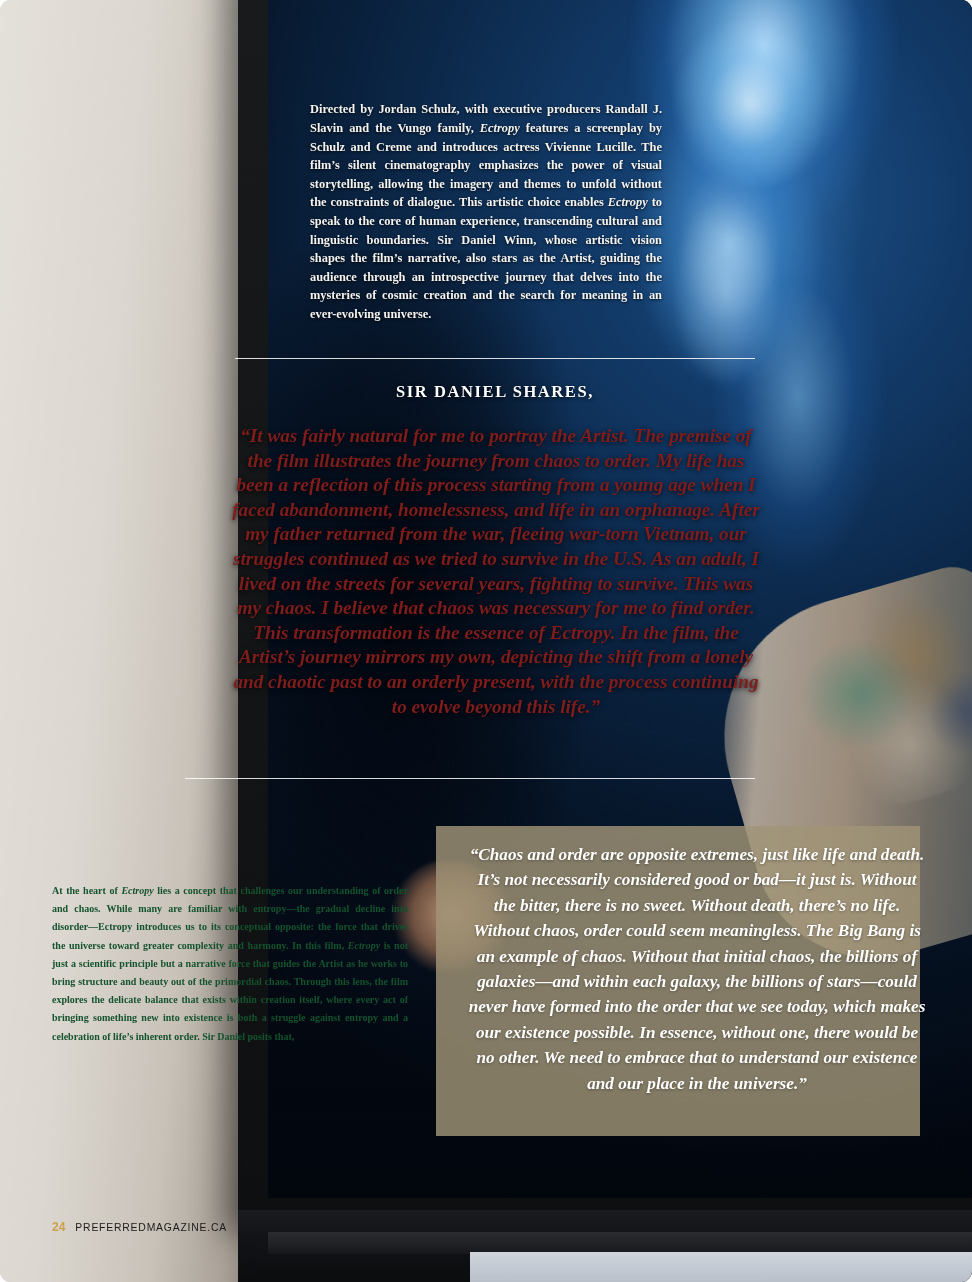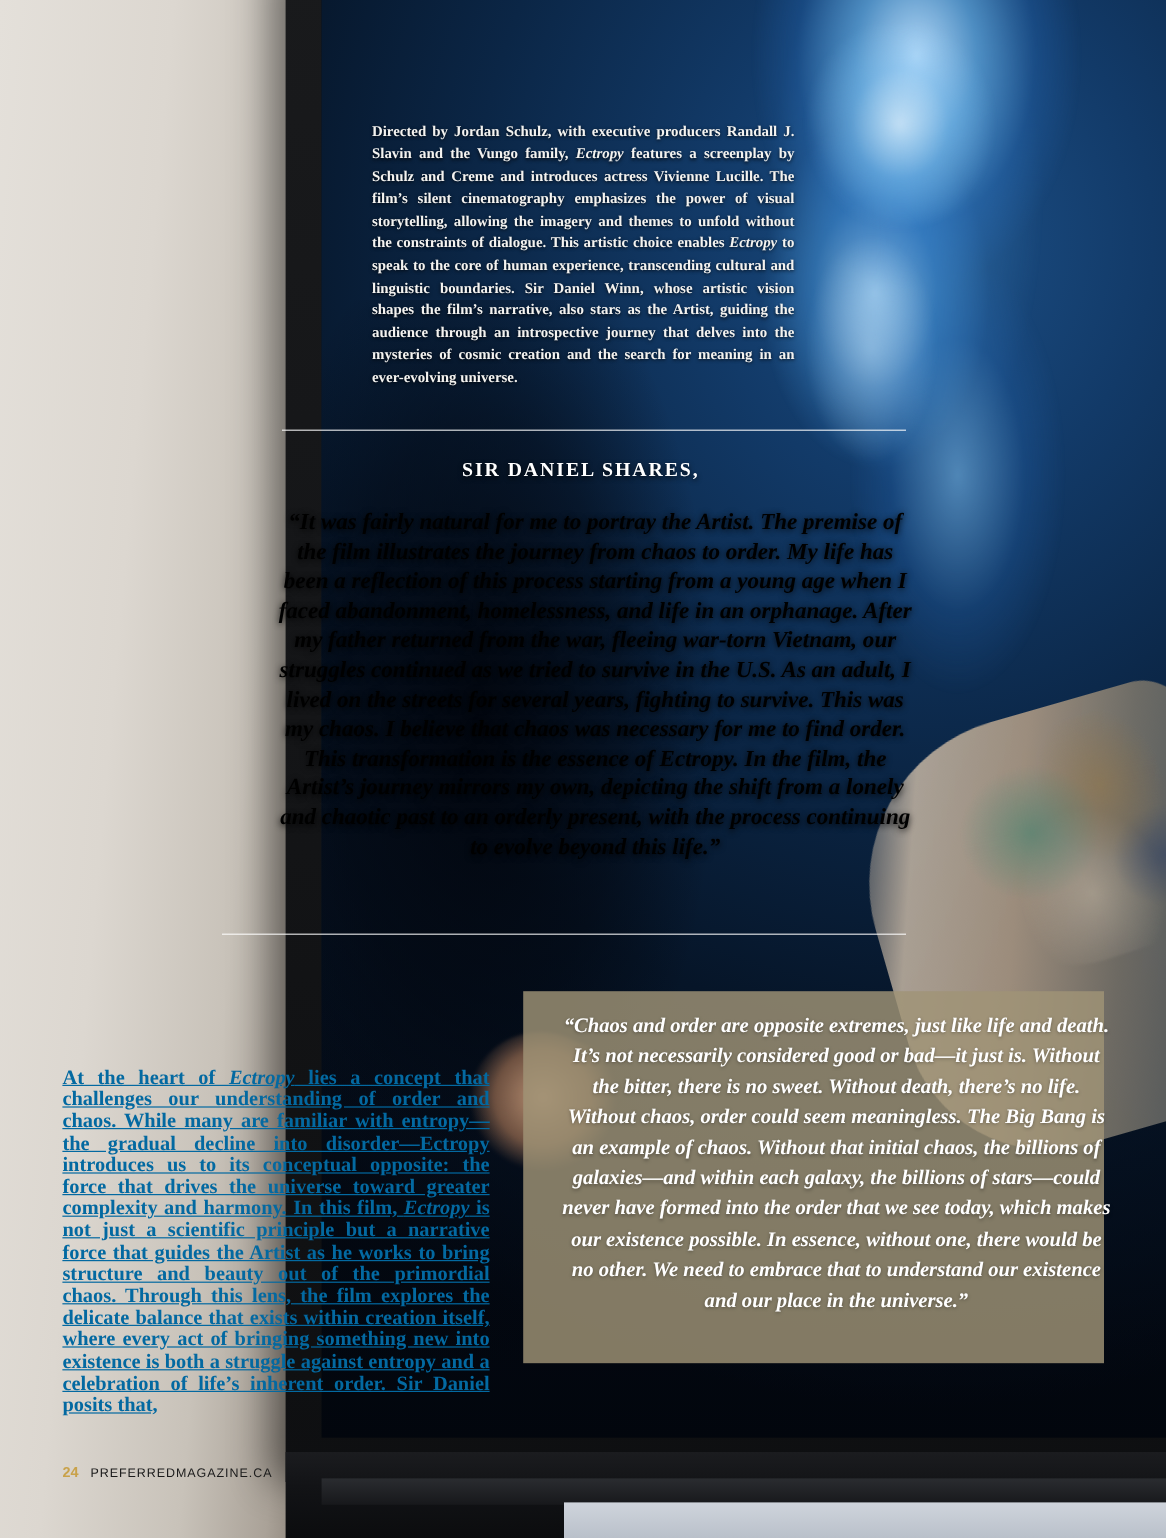--- a/index.html
+++ b/index.html
@@ -7,20 +7,21 @@
     padding: 0;
     background: #ffffff;
   }
   .page {
     position: relative;
     width: 972px;
     height: 1282px;
     overflow: hidden;
     background: #e9e6e1;
     font-family: "Liberation Serif", serif;
+    border-radius: 11px;
   }
 
   
   .bg-wall {
     position: absolute;
     inset: 0;
     background:
       linear-gradient(100deg, #ded9d2 0%, #d6d1ca 10%, #cfc9c1 18%, #b9b2a9 24%, #9d958b 27%, #e7e3dd 29%, #f1eeea 34%, #efebe6 44%, #e6e2dc 55%, #ded9d3 70%, #d3cec8 100%);
   }
   .bg-wall-left {
@@ -163,56 +164,55 @@
   .rule {
     position: absolute;
     height: 1px;
     background: rgba(255,255,255,0.85);
   }
   .rule-top { left: 235px; top: 358px; width: 520px; }
   .rule-bottom { left: 185px; top: 778px; width: 570px; }
 
   .shares-heading {
     position: absolute;
-    left: 224px;
+    left: 235px;
     top: 382px;
     width: 520px;
     text-align: center;
     color: #ffffff;
     font-size: 16.5px;
     letter-spacing: 1.6px;
     font-weight: 700;
     text-shadow: 0 1px 4px rgba(0,0,0,0.85);
   }
 
   .pull-quote {
     position: absolute;
     left: 232px;
     top: 424px;
     width: 528px;
     text-align: center;
-    color: #000000;
+    color: #7f1d1d;
     font-size: 19.2px;
     line-height: 24.6px;
     font-style: italic;
     font-weight: 700;
     text-shadow: 0 1px 5px rgba(0,0,0,0.85);
   }
 
   .body-copy {
     position: absolute;
     left: 52px;
     top: 872px;
     width: 356px;
-    color: #0369a1;
-    font-size: 17px;
+    color: #14532d;
+    font-size: 10px;
     line-height: 18.2px;
     font-weight: 700;
     text-align: justify;
-    text-decoration: underline;
   }
   .body-copy em { font-style: italic; }
 
   .quote-box {
     position: absolute;
     left: 436px;
     top: 826px;
     width: 484px;
     height: 310px;
     background: rgba(160,148,118,0.82);

